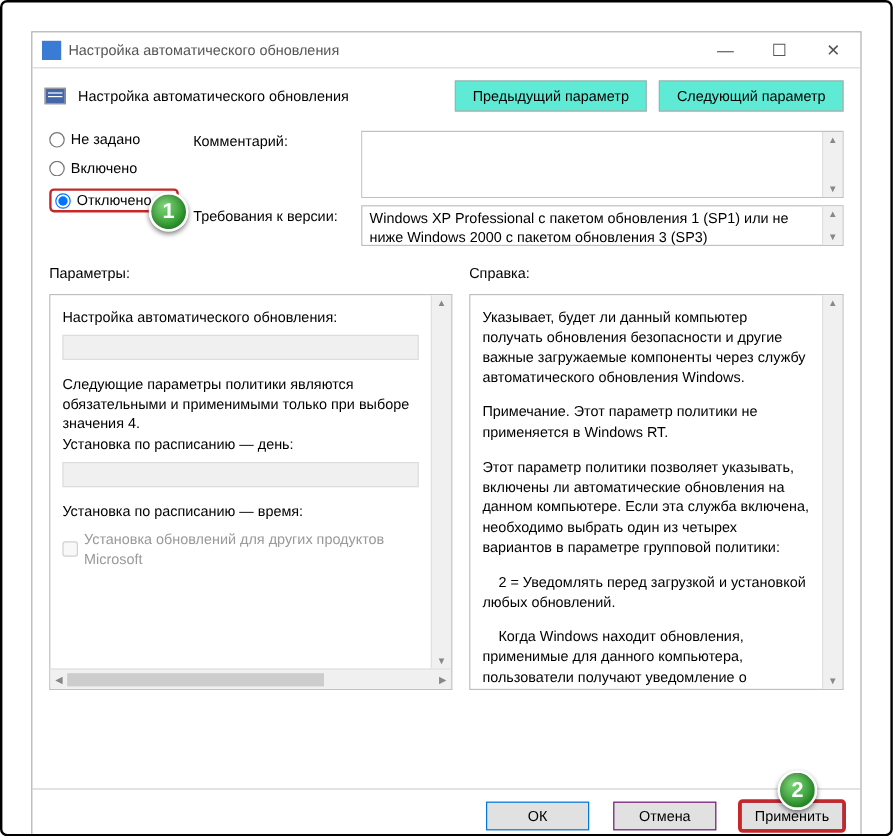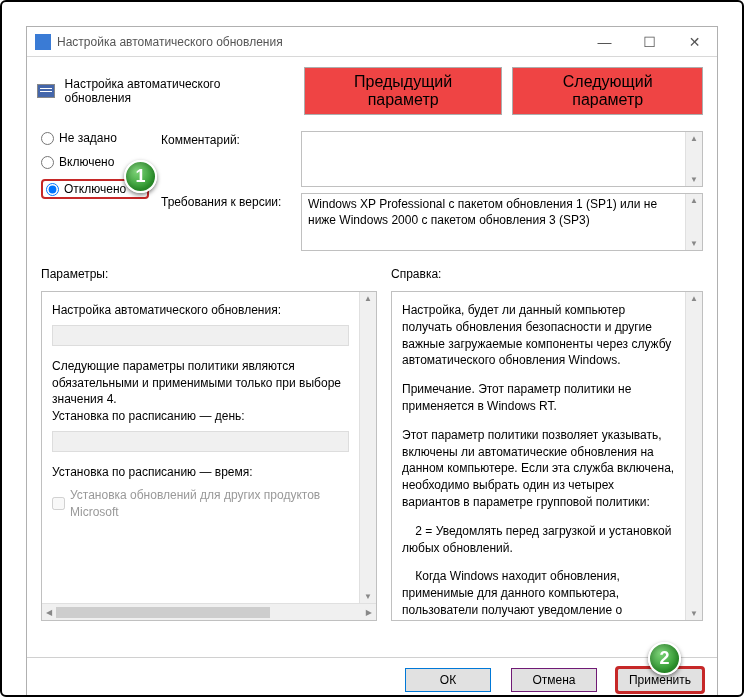--- a/index.html
+++ b/index.html
@@ -17,32 +17,32 @@
     .window-frame { border: 1px solid #b0b0b0; margin: 24px; height: calc(100% - 16px); background: #fff; display: flex; flex-direction: column; }
     .titlebar { height: 30px; border-bottom: 1px solid #d8d8d8; display: flex; align-items: center; padding-left: 8px; }
     .title-icon { width: 16px; height: 16px; background: #3a7bd5; margin-right: 6px; }
     .titlebar .title-text { color: #555; font-size: 12px; flex: 1; }
     .win-btn { width: 45px; height: 30px; display: flex; align-items: center; justify-content: center; color: #555; font-size: 14px; }
     .header-row { display: flex; align-items: center; padding: 10px 14px 8px 10px; gap: 10px; }
     .header-icon { width: 18px; height: 14px; background: linear-gradient(#46a,#46a); border: 1px solid #888; position: relative; }
     .header-icon::before { content: ""; position: absolute; top: 3px; left: 2px; right: 2px; height: 1px; background: #fff; }
     .header-icon::after { content: ""; position: absolute; top: 6px; left: 2px; right: 2px; height: 1px; background: #fff; }
     .header-spacer { flex: 1; }
-    .btn { border: 1px solid #adadad; background: #ef4444; padding: 5px 14px; font-size: 16px; font-family: inherit; cursor: pointer; min-width: 140px; }
+    .btn { border: 1px solid #adadad; background: #5eead4; padding: 5px 14px; font-size: 12px; font-family: inherit; cursor: pointer; min-width: 140px; }
     .body-top { display: flex; padding: 8px 14px 0 14px; gap: 12px; }
     .radios { width: 108px; }
     .radio-opt { display: flex; align-items: flex-end; gap: 5px; margin-bottom: 10px; position: relative; }
     .radio-opt input[type=radio] { width: 13px; height: 13px; }
     .disabled-highlight { border: 2px solid #c62828; border-radius: 4px; padding: 1px 3px;}
     .fields { flex: 1; }
     .field-row { display: flex; margin-bottom: 6px; }
     .field-label { width: 140px; padding-top: 2px; }
     .textarea-c { flex: 1; border: 1px solid #c0c0c0; height: 56px; display: flex; }
     .textarea-c textarea { flex: 1; border: none; resize: none; font-family: inherit; font-size: 12px; padding: 2px; outline: none; }
-    .req-box { flex: 1; border: 1px solid #c0c0c0; height: 58px; display: flex; }
+    .req-box { flex: 1; border: 1px solid #c0c0c0; height: 34px; display: flex; }
     .req-text { flex: 1; padding: 3px 6px; font-size: 12px; line-height: 1.3; overflow: hidden; }
     .scroll-shim { width: 17px; background: #f0f0f0; border-left: 1px solid #e0e0e0; display: flex; flex-direction: column; justify-content: space-between; align-items: center; padding: 2px 0; }
     .scroll-shim .arr { font-size: 8px; color: #888; }
     .columns { display: flex; padding: 10px 14px 6px 14px; gap: 14px; height: 370px; }
     .col-left { width: 336px; display: flex; flex-direction: column; }
     .col-right { flex: 1; display: flex; flex-direction: column; }
     .col-label { margin-bottom: 10px; }
     .col-body { flex: 1; border: 1px solid #c0c0c0; display: flex; overflow: hidden; }
     .col-content { flex: 1; padding: 10px; overflow: hidden; position: relative; font-size: 12px; line-height: 1.4; }
     .combo-fake { background: #f0f0f0; height: 21px; border: 1px solid #ddd; margin: 6px 0 12px 0; }
@@ -149,21 +149,21 @@
               <div class="thumb"></div>
             </div>
             <span class="arr">▶</span>
           </div>
       </div>
     </div>
     <div class="col-right">
       <div class="col-label">Справка:</div>
       <div class="col-body">
         <div class="col-content help-content">
-          <p>Настройка, будет ли данный компьютер получать обновления безопасности и другие важные загружаемые компоненты через службу автоматического обновления Windows.</p>
+          <p>Указывает, будет ли данный компьютер получать обновления безопасности и другие важные загружаемые компоненты через службу автоматического обновления Windows.</p>
           <p>Примечание. Этот параметр политики не применяется в Windows RT.</p>
           <p>Этот параметр политики позволяет указывать, включены ли автоматические обновления на данном компьютере. Если эта служба включена, необходимо выбрать один из четырех вариантов в параметре групповой политики:</p>
           <p>&nbsp;&nbsp;&nbsp;&nbsp;2 = Уведомлять перед загрузкой и установкой любых обновлений.</p>
           <p>&nbsp;&nbsp;&nbsp;&nbsp;Когда Windows находит обновления, применимые для данного компьютера, пользователи получают уведомление о готовности обновлений к загрузке. После перехода в Центр обновления Windows пользователи могут загрузить и установ</p>
         </div>
         <div class="scroll-shim">
             <span class="arr">▲</span>
             <span class="arr">▼</span>
           </div>
       </div>

